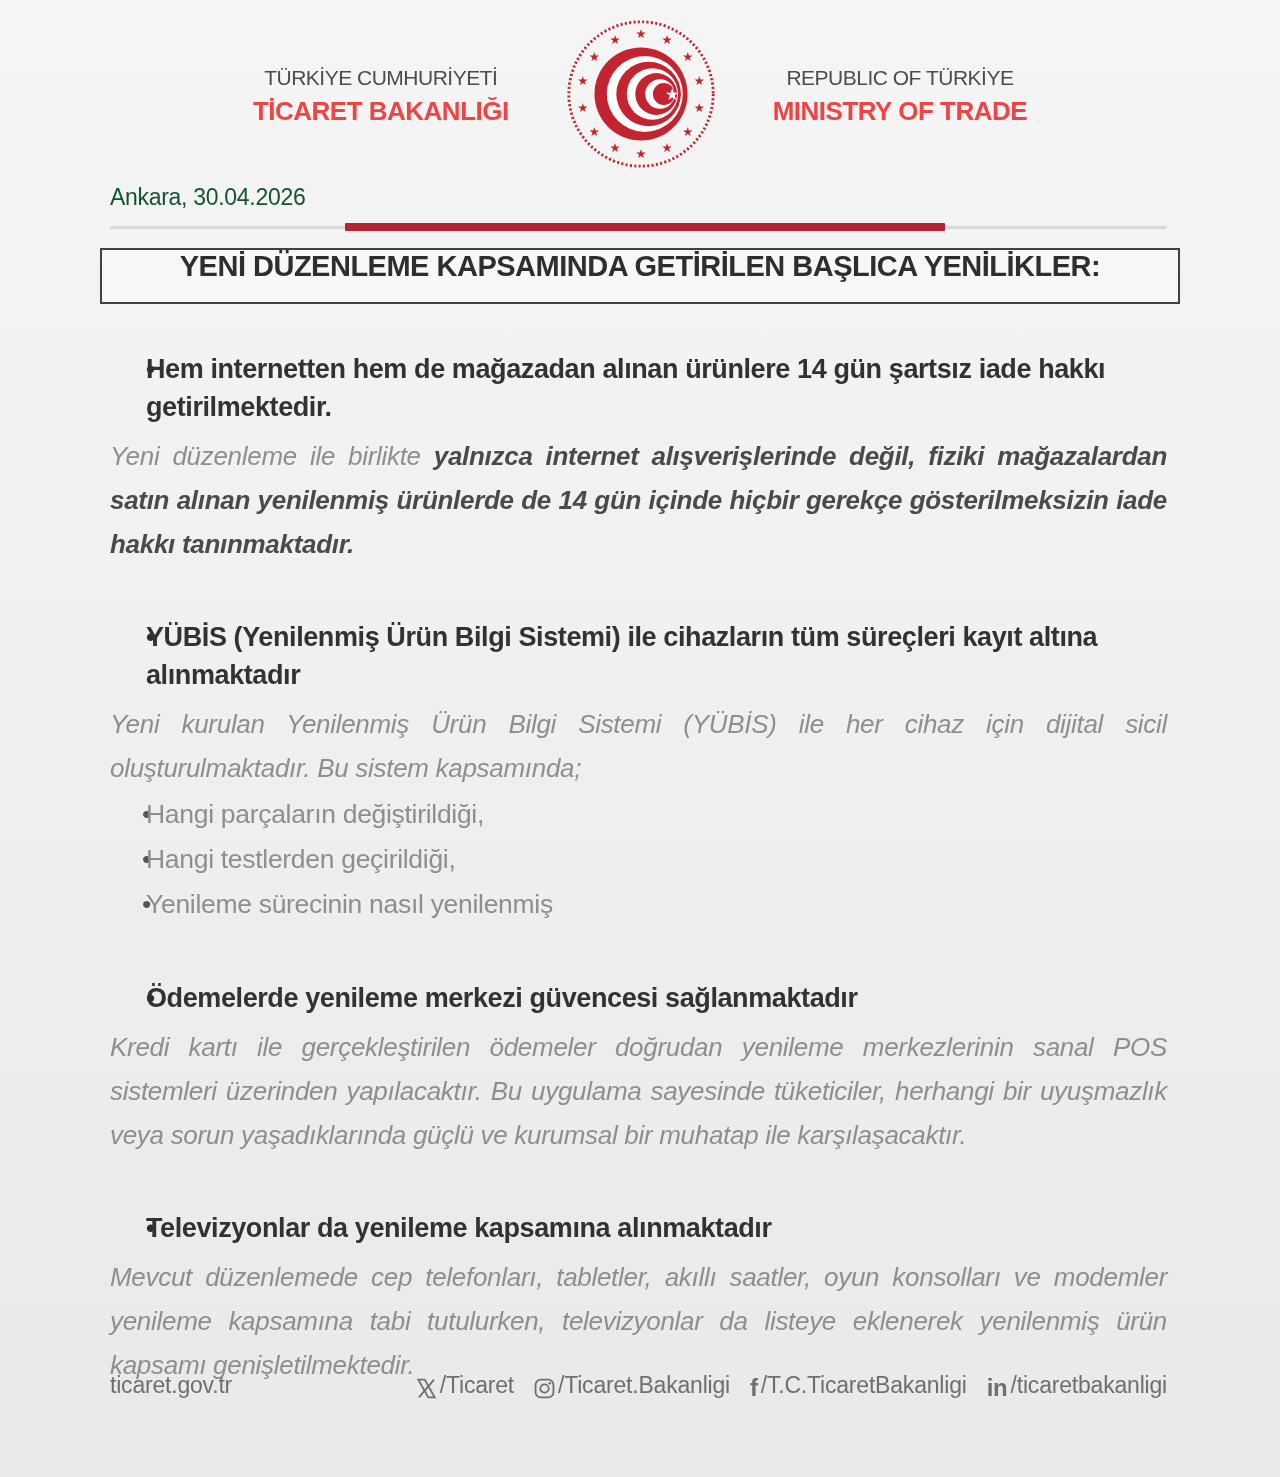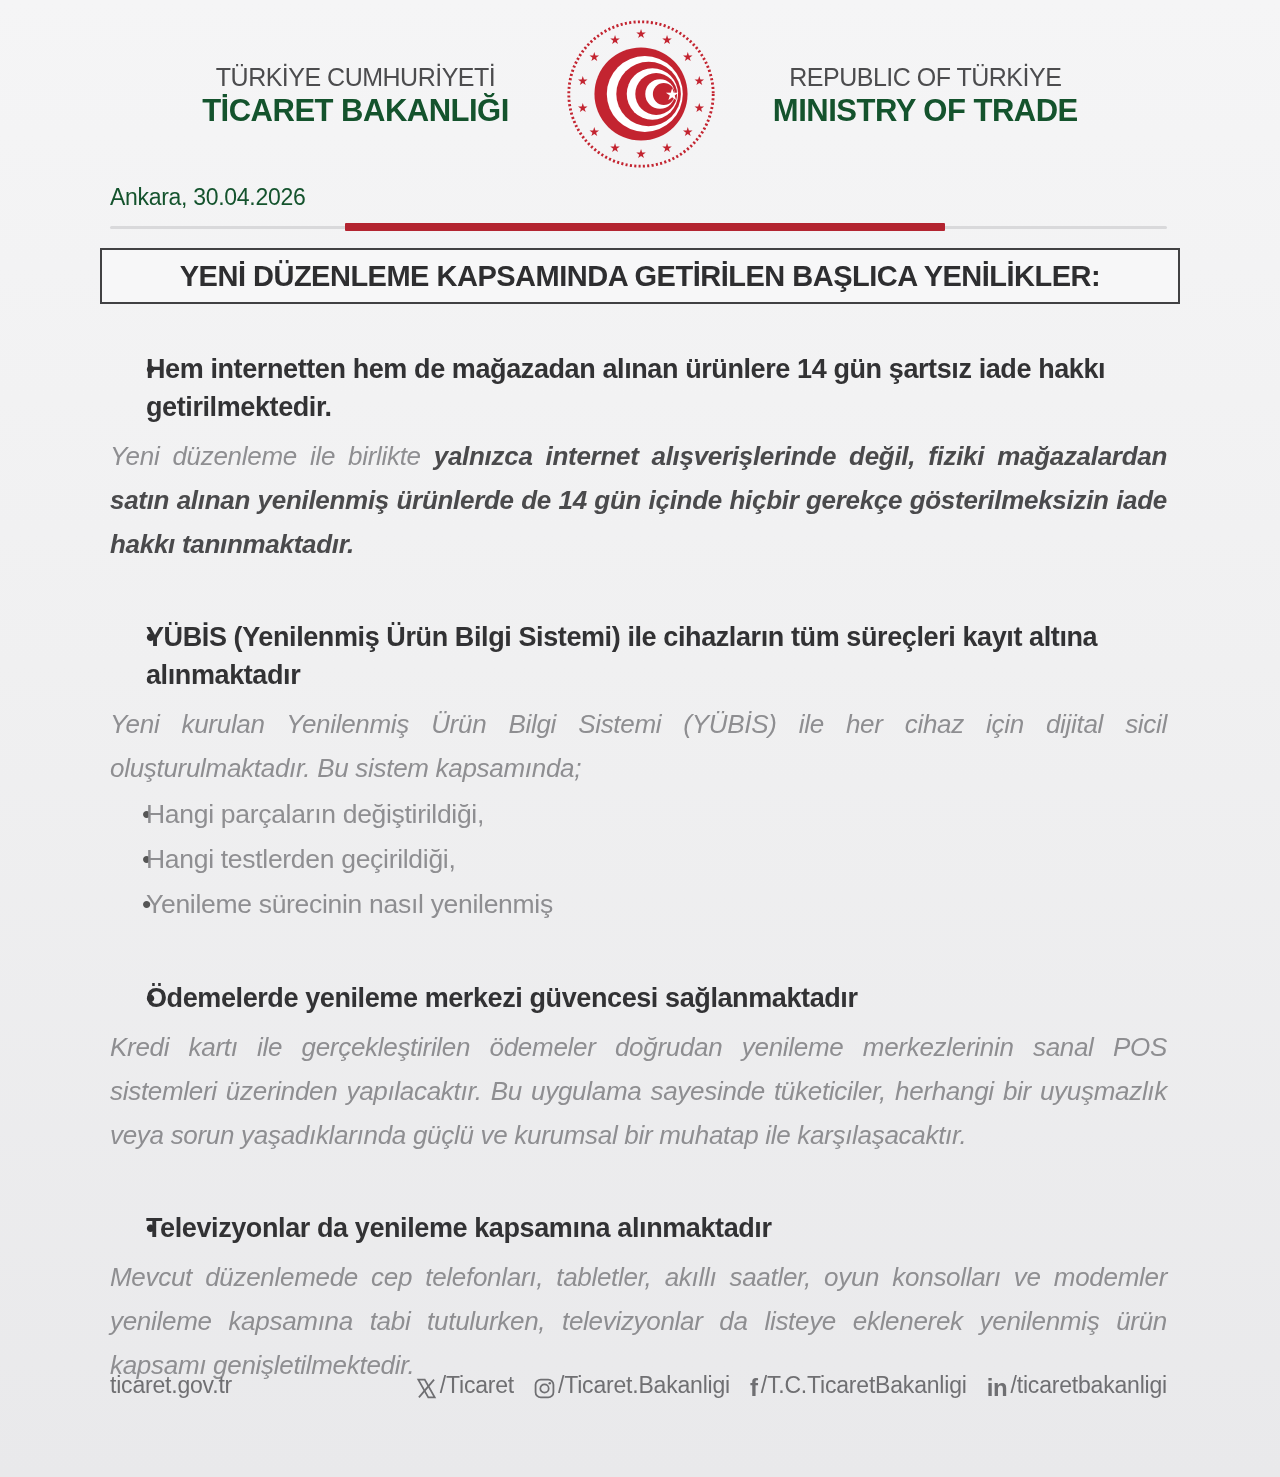--- a/index.html
+++ b/index.html
@@ -11,38 +11,38 @@
     position:relative;
     overflow:hidden;
     color:#3a3a3a;
   }
   
   .header{
     display:flex; align-items:center; justify-content:center;
     gap:56px; padding-top:18px;
   }
   .org-block{ text-align:center; letter-spacing:-0.5px; }
-  .org-line1{ font-size:25px; font-weight:400; color:#4c4c4e; line-height:33px; }
-  .org-line2{ font-size:31px; font-weight:700; color:#14532d; line-height:34px; }
+  .org-line1{ font-size:21px; font-weight:400; color:#4c4c4e; line-height:33px; }
+  .org-line2{ font-size:26px; font-weight:700; color:#ef4444; line-height:34px; }
   .emblem{ width:152px; height:152px; flex:0 0 auto; }
   
   .dateline{
     margin:14px 0 0 110px;
     font-size:23px; color:#14532d; letter-spacing:-0.3px;
   }
   .rule{ position:relative; margin:12px 113px 0 110px; height:8px; }
   .rule-gray{ position:absolute; left:0; right:0; top:3px; height:3px; background:#d9d9db; border-radius:2px; }
   .rule-red{ position:absolute; left:235px; width:600px; top:0; height:8px; background:#b32430; border-radius:1px; }
   
   .title-box{
     margin:17px 100px 0 100px;
     border:2px solid #414143;
     background:#f7f7f8;
     height:56px;
-    display:flex; align-items:center; justify-content:center;
+    display:flex; justify-content:center;
   }
   .title-box h1{
     font-size:29px; font-weight:700; color:#2e2e30; letter-spacing:-0.5px;
     white-space:nowrap;
   }
   
   .content{ padding:0 113px 0 110px; }
   .section-heading{
     display:flex; align-items:flex-start;
     font-size:27px; font-weight:700; color:#323234;

